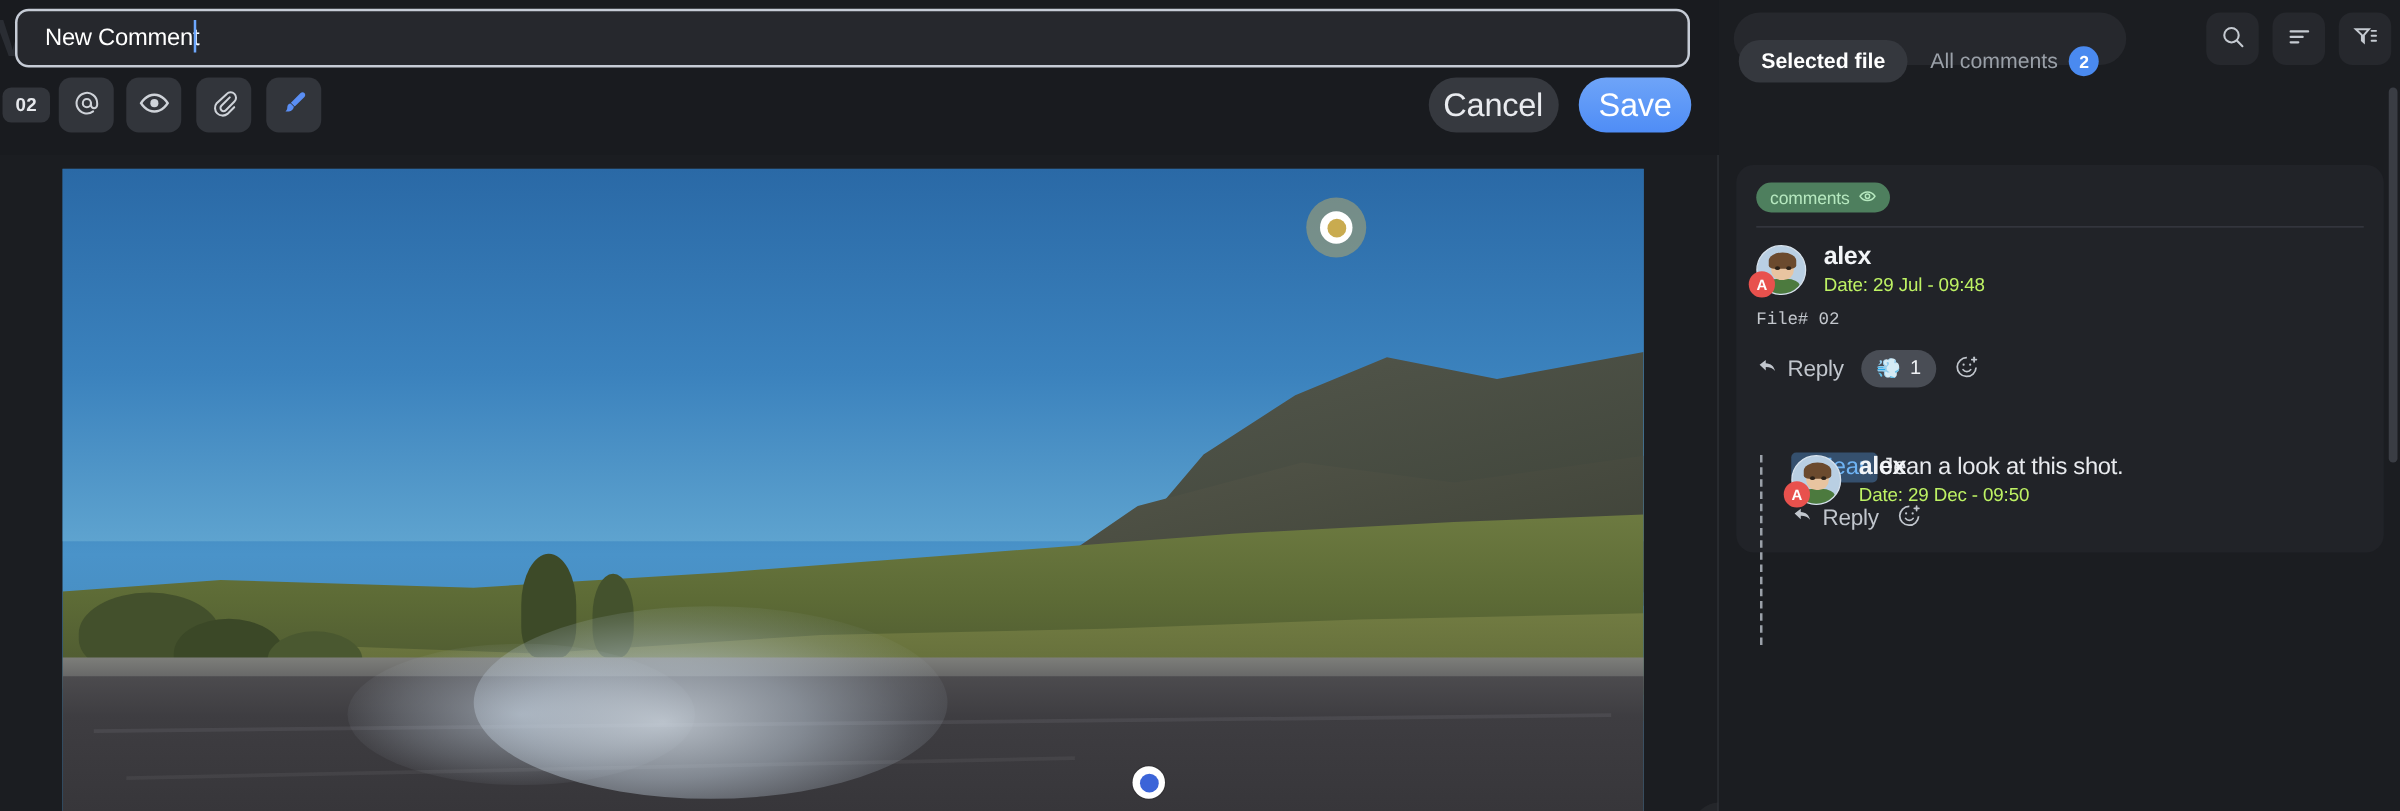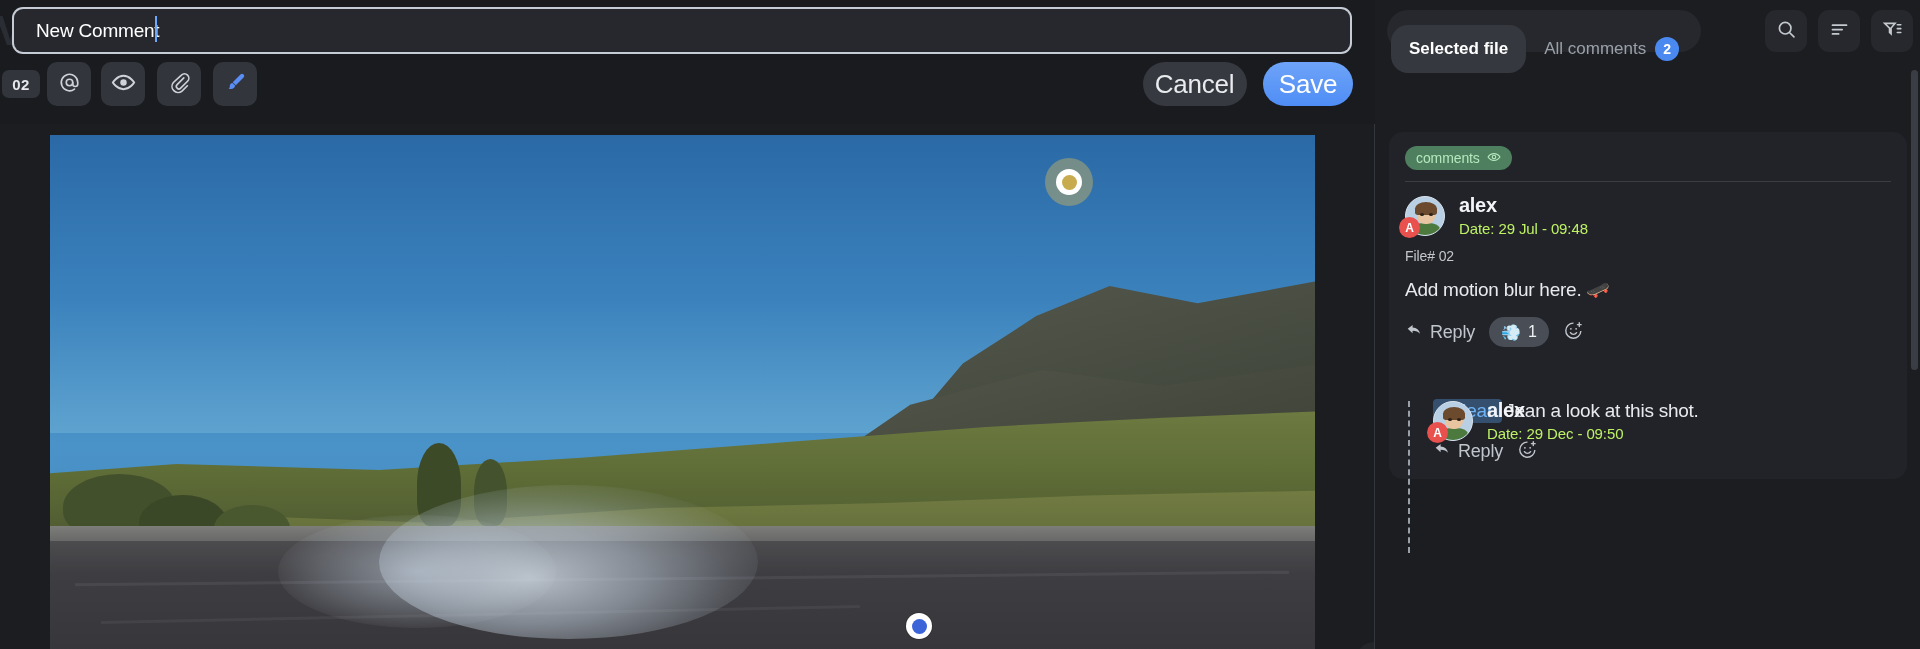--- a/index.html
+++ b/index.html
@@ -236,21 +236,21 @@
   }
   .panel-head {
     position: absolute; left: 0; top: 0; width: 545px; height: 62px;
   }
   .seg {
     position: absolute; left: 12px; top: 10px; height: 42px;
     background: #26282d; border-radius: 21px; display: flex; align-items: center;
     padding: 0 4px;
   }
   .seg-item {
-    height: 48px; border-radius: 17px; padding: 0 18px; border: none;
+    height: 34px; border-radius: 17px; padding: 0 18px; border: none;
     display: flex; align-items: center; gap: 9px; cursor: pointer;
     font-size: 17px; font-family: "Liberation Sans", sans-serif;
     background: transparent; color: #9aa0a8; font-weight: 400; margin-top: 36px;
   }
   .seg-item.active { background: #35383e; color: #ffffff; font-weight: 700; }
   .count-badge {
     min-width: 24px; height: 24px; padding: 0 7px; border-radius: 12px;
     background: #4a8af0; color: #fff; font-size: 14px; font-weight: 700;
     display: flex; align-items: center; justify-content: center;
   }
@@ -287,21 +287,21 @@
   .av-eye2 { position:absolute; left: 23px; top: 16px; width: 4px; height: 3px; background:#2b2118; border-radius:50%; }
   .av-body { position:absolute; left: 6px; top: 26px; width: 28px; height: 16px; background:#4c7a3e; border-radius: 40% 40% 0 0; }
   .badge-a {
     position: absolute; left: -6px; bottom: -2px; width: 21px; height: 21px;
     border-radius: 50%; background: #e8514d; color: #fff;
     font-size: 12px; font-weight: 700;
     display: flex; align-items: center; justify-content: center;
   }
   .cmt-name { position: absolute; left: 54px; top: 12px; font-size: 20px; font-weight: 700; color: #f2f4f7; letter-spacing: -0.3px; }
   .cmt-date { position: absolute; left: 54px; top: 38px; font-size: 15px; color: #bef264; letter-spacing: -0.1px; }
-  .cmt-file { margin-top: 54px; font-size: 14px; color: #c3c7cd; letter-spacing: -0.1px; }
+  .cmt-file { margin-top: 54px; font-size: 14px; color: #c3c7cd; letter-spacing: -0.1px; font-family: Liberation Mono, monospace; }
   .cmt-body { margin-top: 14px; font-size: 19px; color: #e8eaee; letter-spacing: -0.25px; }
   .cmt-actions { margin-top: 16px; display: flex; align-items: center; gap: 14px; }
   .reply-btn {
     display: inline-flex; align-items: center; gap: 6px; background: none; border: none;
     color: #c1c6cd; font-size: 18px; cursor: pointer; letter-spacing: -0.2px;
     font-family: "Liberation Sans", sans-serif; padding: 0;
   }
   .reaction-chip {
     display: inline-flex; align-items: center; gap: 7px;
     height: 30px; padding: 0 12px; border-radius: 15px;
@@ -537,21 +537,20 @@
               <div class="av-face"></div>
               <div class="av-hair"></div>
             <div class="av-eye1"></div>
               <div class="av-eye2"></div>
           </div>
           <div class="badge-a">A</div>
         </div>
         <div class="cmt-name">alex</div>
         <div class="cmt-date">Date: 29 Jul - 09:48</div>
         <div class="cmt-file">File# 02</div>
-        <div class="cmt-body">Add motion blur here. 🛹</div>
 
         <div class="cmt-actions">
           <button class="reply-btn">
             <span class="icon-glyph">
               <svg width="19" height="19" viewBox="0 0 24 24" fill="#c1c6cd">
                 <path d="M9.6 6.2v3.3c5.2.3 8.4 3.1 9.4 7.9-2.1-2.6-4.9-3.9-9.4-3.9v3.3L3.4 11l6.2-4.8z"></path>
               </svg>
             </span>
             <span>Reply</span>
           </button>

